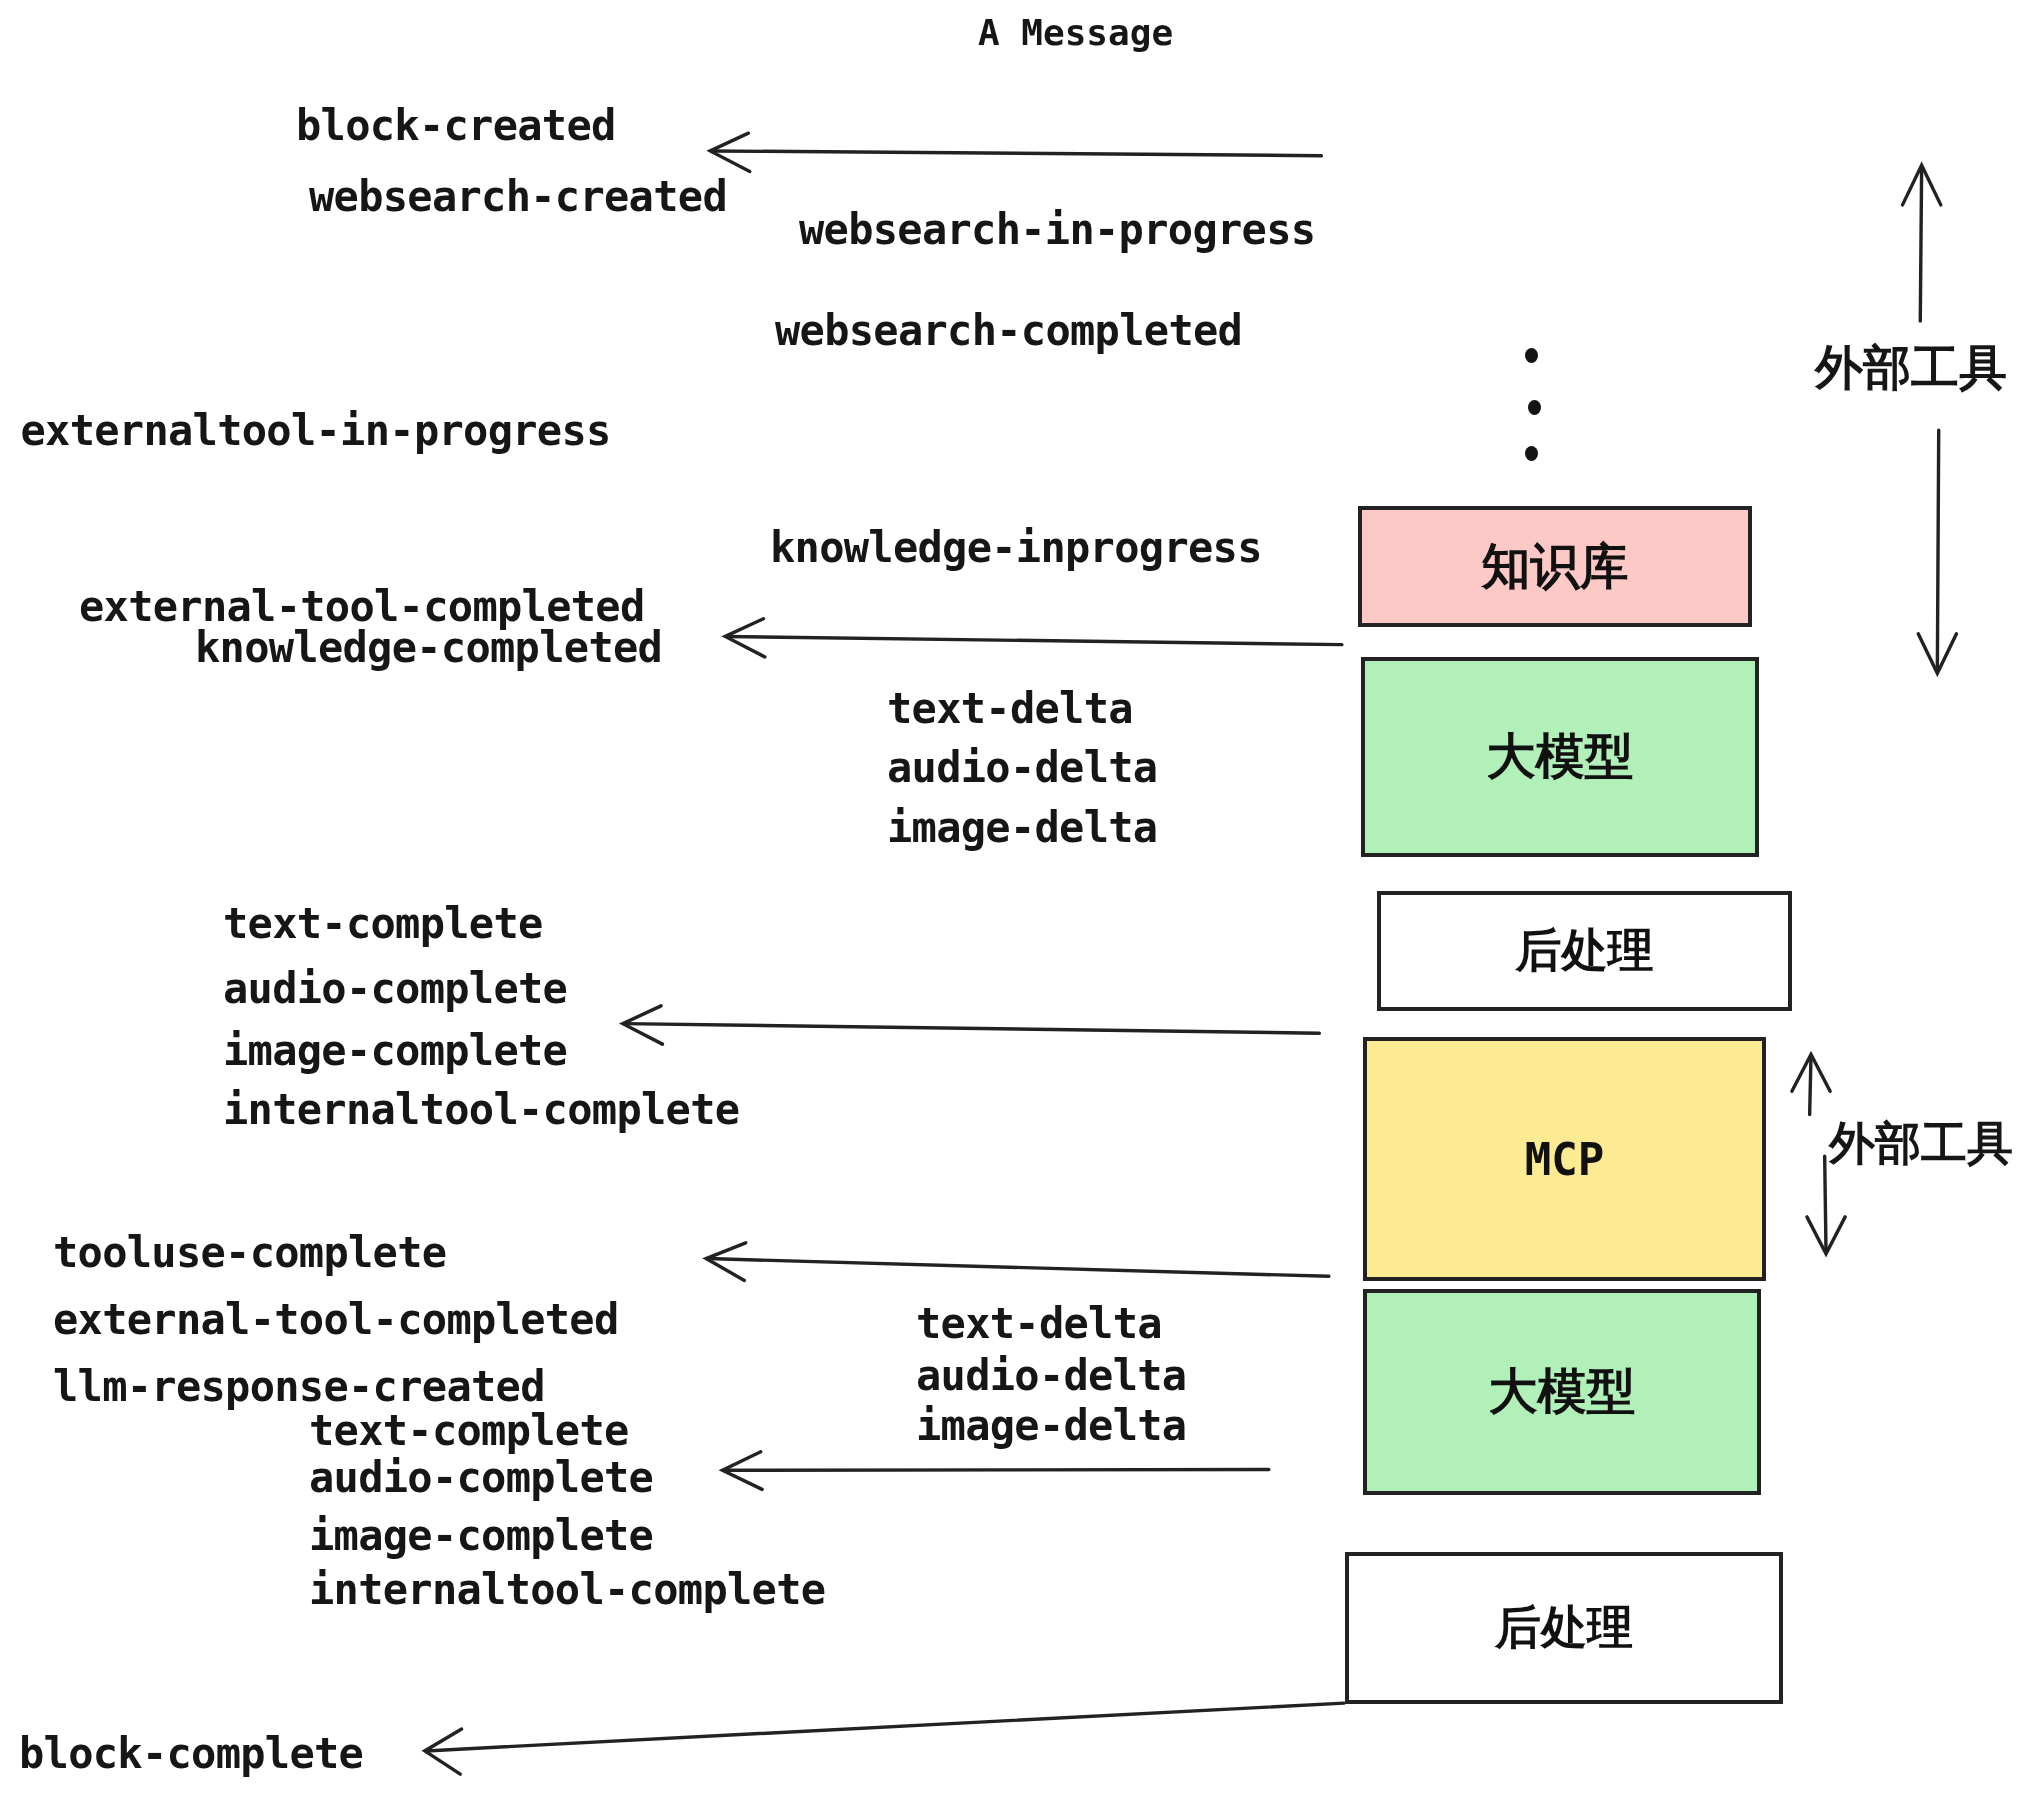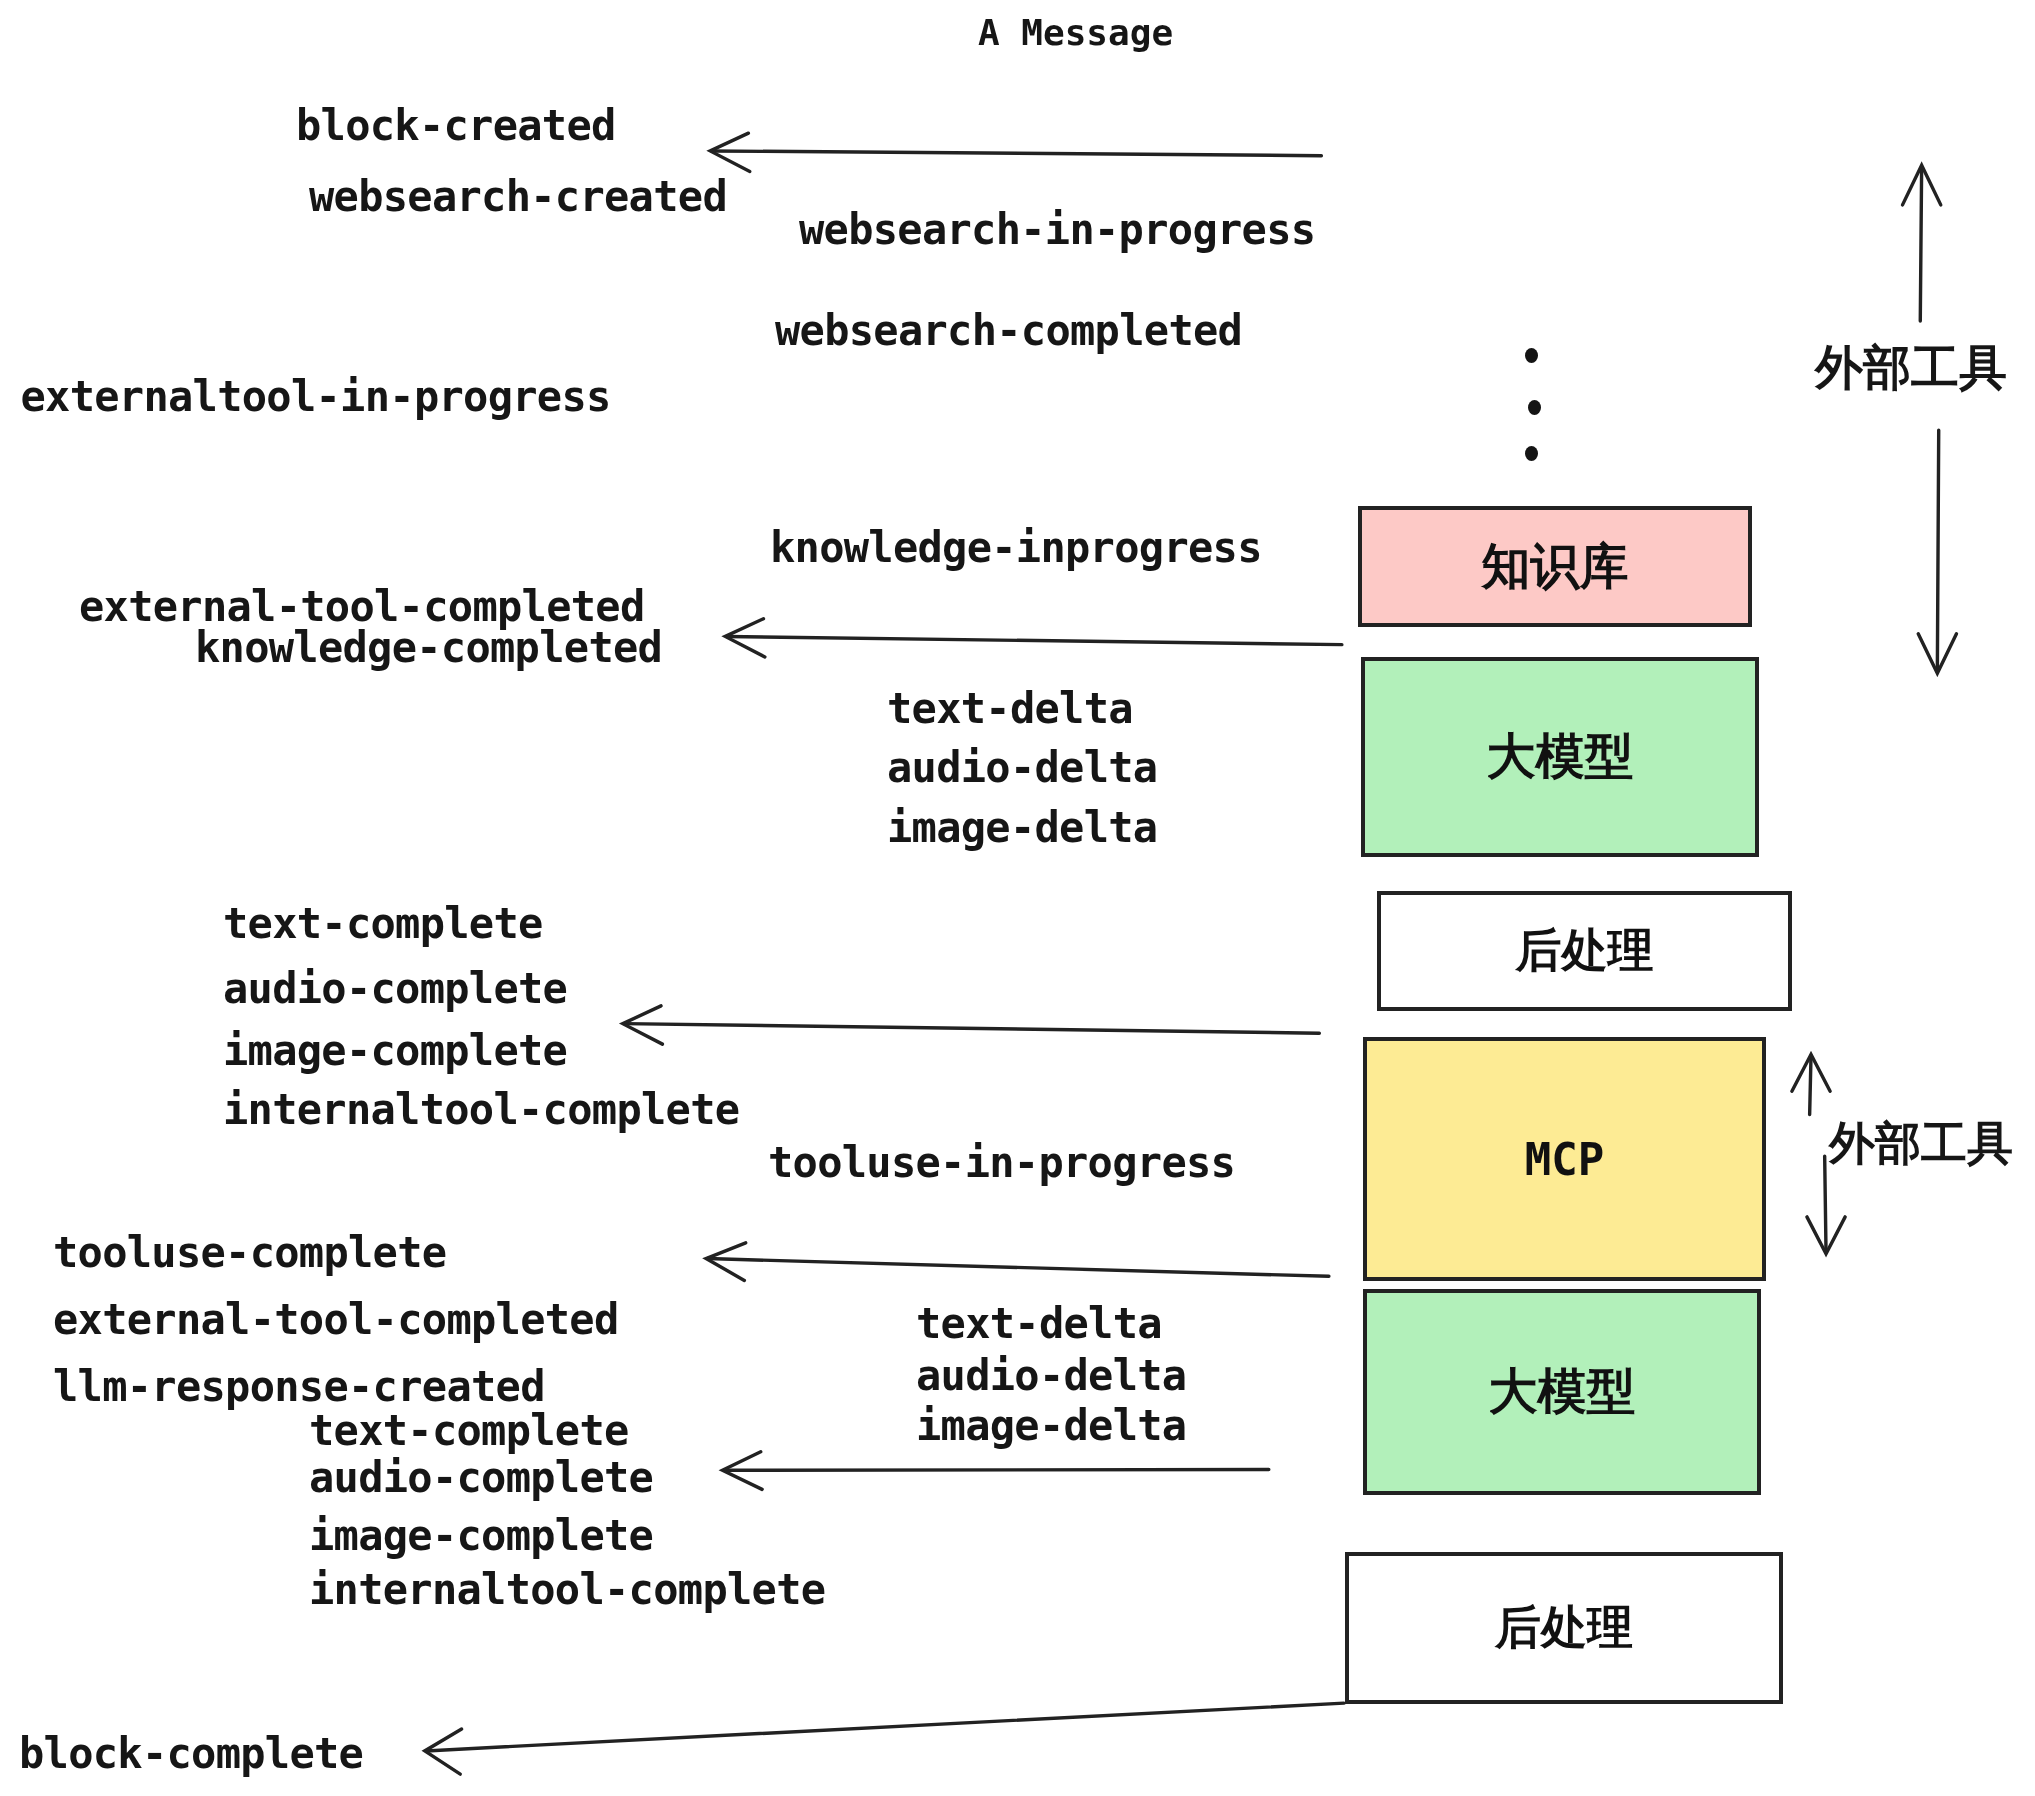--- a/index.html
+++ b/index.html
@@ -143,32 +143,31 @@
     <span>后处理</span>
   </div>
 
   <div class="side-label" style="left:1815px;top:336px;">外部工具</div>
   <div class="side-label" style="left:1829px;top:1113px;font-size:46px;">外部工具</div>
 
   <div class="evt" style="left:296px;top:101px;">block-created</div>
   <div class="evt" style="left:309px;top:172px;">websearch-created</div>
   <div class="evt" style="left:775px;top:205px;margin-left:24px;">websearch-in-progress</div>
   <div class="evt" style="left:775px;top:306px;">websearch-completed</div>
-  <div class="evt" style="left:20.5px;top:372px;">externaltool-in-progress</div>
+  <div class="evt" style="left:20.5px;top:406px;">externaltool-in-progress</div>
   <div class="evt" style="left:770px;top:523px;">knowledge-inprogress</div>
   <div class="evt" style="left:79px;top:582px;">external-tool-completed</div>
   <div class="evt" style="left:195px;top:623px;">knowledge-completed</div>
   <div class="evt" style="left:887px;top:684px;">text-delta</div>
   <div class="evt" style="left:887px;top:743px;">audio-delta</div>
   <div class="evt" style="left:887px;top:803px;">image-delta</div>
   <div class="evt" style="left:223px;top:899px;">text-complete</div>
   <div class="evt" style="left:223px;top:964px;">audio-complete</div>
   <div class="evt" style="left:223px;top:1026px;">image-complete</div>
   <div class="evt" style="left:223px;top:1085px;">internaltool-complete</div>
-  <div class="evt" style="left:768px;top:1138px;">tooluse-in-progress</div>
   <div class="evt" style="left:53px;top:1228px;">tooluse-complete</div>
   <div class="evt" style="left:53px;top:1295px;">external-tool-completed</div>
   <div class="evt" style="left:53px;top:1362px;">llm-response-created</div>
   <div class="evt" style="left:916px;top:1299px;">text-delta</div>
   <div class="evt" style="left:916px;top:1351px;">audio-delta</div>
   <div class="evt" style="left:916px;top:1401px;">image-delta</div>
   <div class="evt" style="left:309px;top:1406px;">text-complete</div>
   <div class="evt" style="left:309px;top:1453px;">audio-complete</div>
   <div class="evt" style="left:309px;top:1511px;">image-complete</div>
   <div class="evt" style="left:309px;top:1565px;">internaltool-complete</div>

